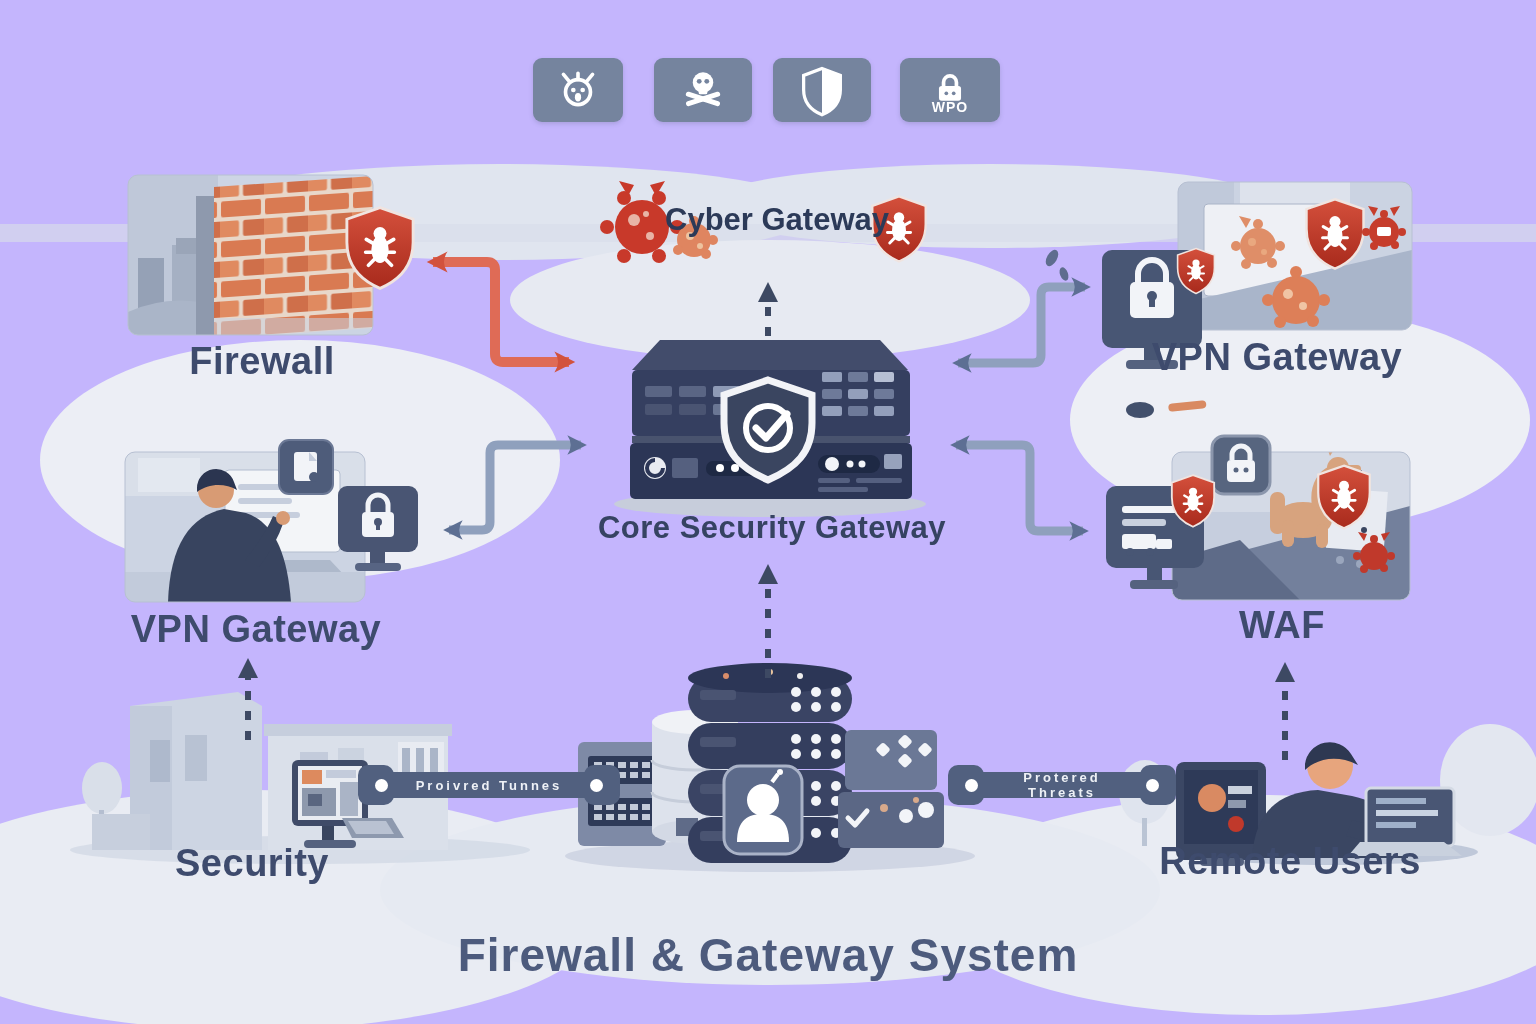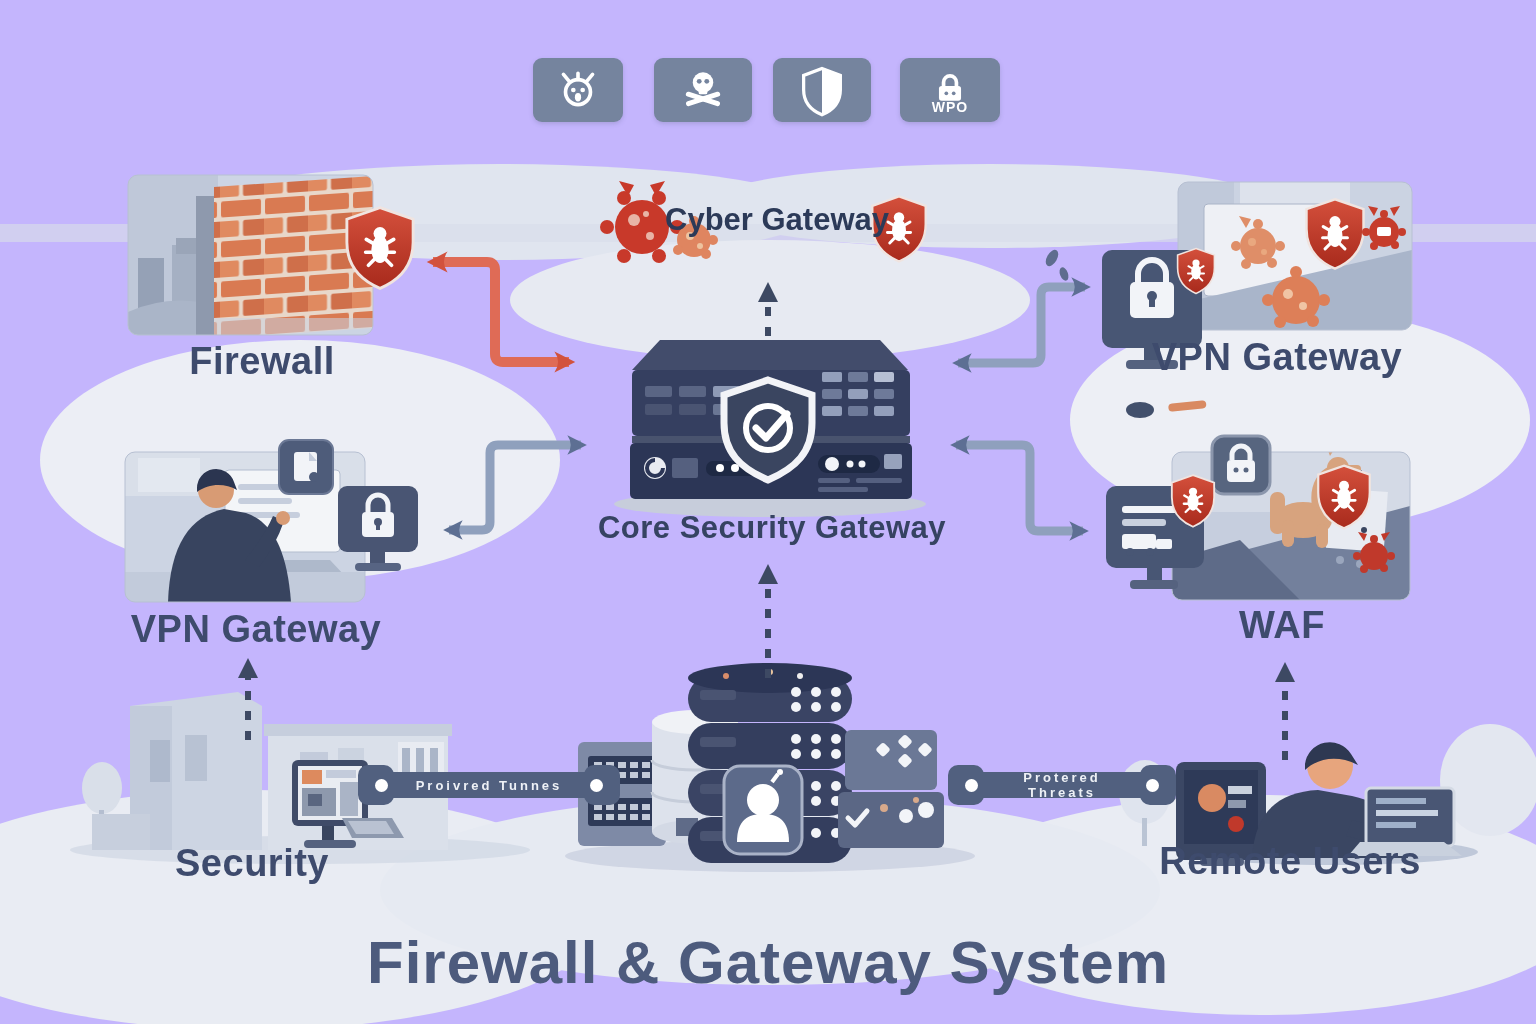--- a/index.html
+++ b/index.html
@@ -5,21 +5,21 @@
   html,body{margin:0;padding:0;background:#f3f4f8;}
   .canvas{position:relative;width:1536px;height:1024px;background:#c4b5fd;overflow:hidden;
           font-family:"Liberation Sans",sans-serif;}
   .art{position:absolute;left:0;top:0;}
   .node-label{position:absolute;transform:translateX(-50%);font-weight:700;color:#3e4b6d;
               font-size:38px;letter-spacing:.5px;white-space:nowrap;}
   .big-label{font-size:31px;color:#364362;}
   .cyber-label{position:absolute;transform:translateX(-50%);font-weight:700;color:#2c3a58;
                font-size:31px;white-space:nowrap;}
   .main-title{position:absolute;transform:translateX(-50%);font-weight:700;color:#4d5b7d;
-              font-size:60px;letter-spacing:1px;white-space:nowrap;}
+              font-size:46px;letter-spacing:1px;white-space:nowrap;}
   .badge{position:absolute;background:#75849e;border-radius:9px;display:flex;flex-direction:column;
          align-items:center;justify-content:center;box-shadow:0 2px 4px rgba(90,100,130,.25);}
   .badge .cap{color:#ffffff;font-weight:700;font-size:14px;line-height:12px;letter-spacing:1px;margin-top:-4px;}
   .tunnel{position:absolute;background:#51607f;height:26px;border-radius:13px;display:flex;
           align-items:center;color:#eef1f6;font-weight:700;font-size:13px;letter-spacing:3px;}
   .tunnel::before,.tunnel::after{content:"";position:absolute;width:36px;height:40px;top:-7px;
           background:#51607f;border-radius:10px;}
   .tunnel::before{left:-8px;} .tunnel::after{right:-8px;}
   .tunnel .dot{width:13px;height:13px;border-radius:50%;background:#ffffff;margin:0 9px;flex:0 0 auto;z-index:1;}
   .tunnel .t-label{flex:1;text-align:center;z-index:1;}

